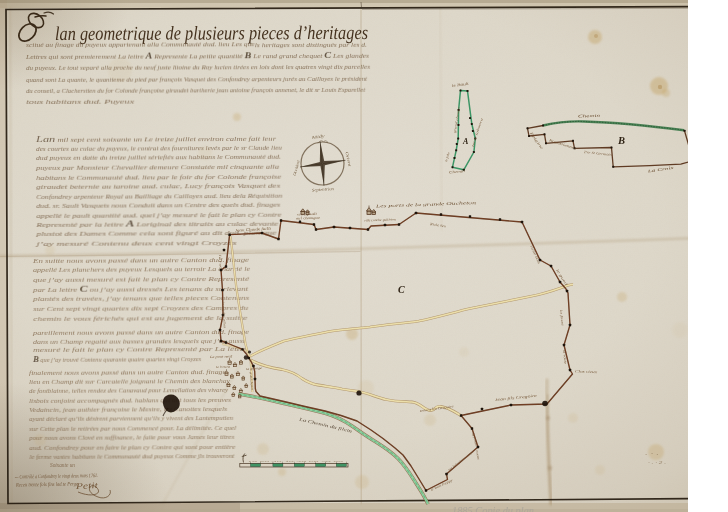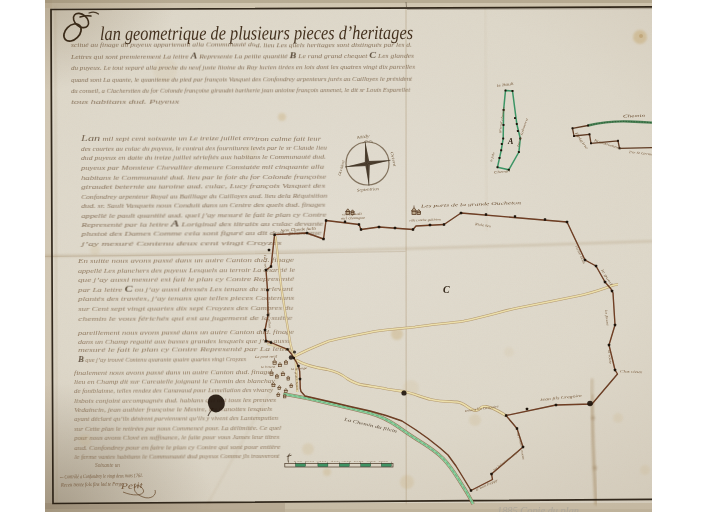--- a/index.html
+++ b/index.html
@@ -1,14 +1,14 @@
 <!DOCTYPE html>
 <html><head><meta charset="utf-8"><style>
 html,body{margin:0;padding:0}
-#page{position:relative;width:607px;height:512px;overflow:hidden;background:radial-gradient(ellipse 640px 430px at 47% 42%, #e2ddd1 0%, #ded8ca 52%, #d5cdbd 80%, #c9bfaa 100%);margin-left:45px;}
+#page{position:relative;width:688px;height:512px;overflow:hidden;background:radial-gradient(ellipse 640px 430px at 47% 42%, #e2ddd1 0%, #ded8ca 52%, #d5cdbd 80%, #c9bfaa 100%);}
 svg{position:absolute;left:0;top:0}
 </style></head><body>
 <div id="page">
 <svg width="728" height="512" viewBox="0 0 728 512">
 <defs>
 <filter id="grain" x="0" y="0" width="100%" height="100%">
           <feTurbulence type="fractalNoise" baseFrequency="0.9" numOctaves="2" seed="7" result="n"></feTurbulence>
           <feColorMatrix in="n" type="matrix" values="0 0 0 0 0.45  0 0 0 0 0.38  0 0 0 0 0.28  0 0 0 0.12 0"></feColorMatrix>
         </filter>
 <filter id="soft" x="-20%" y="-20%" width="140%" height="140%">

